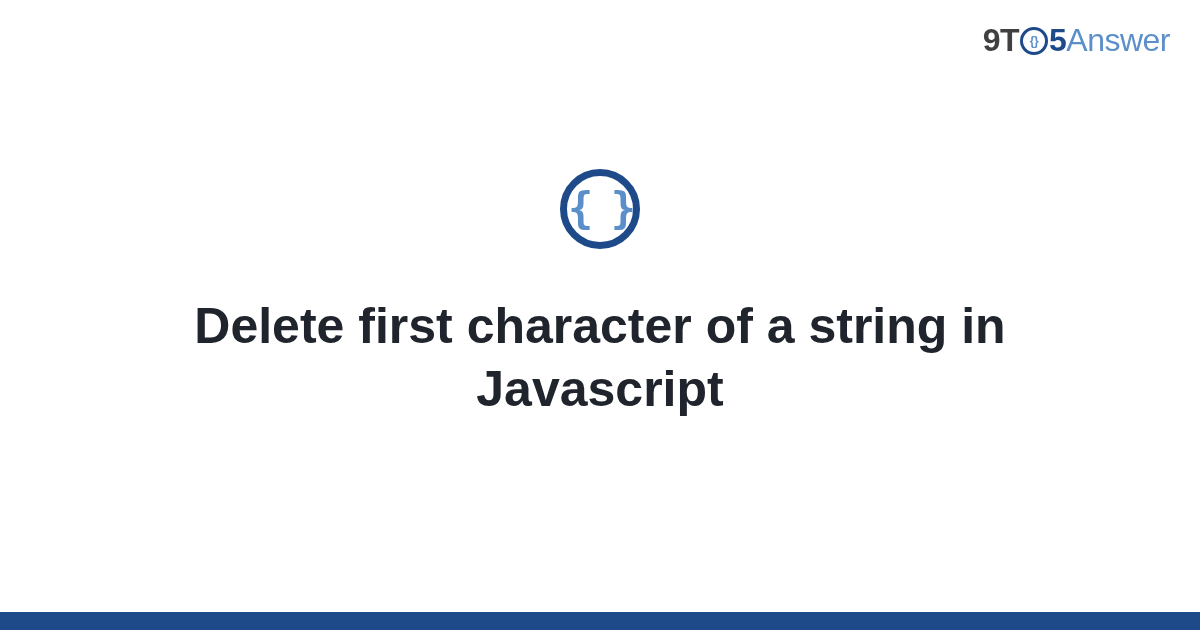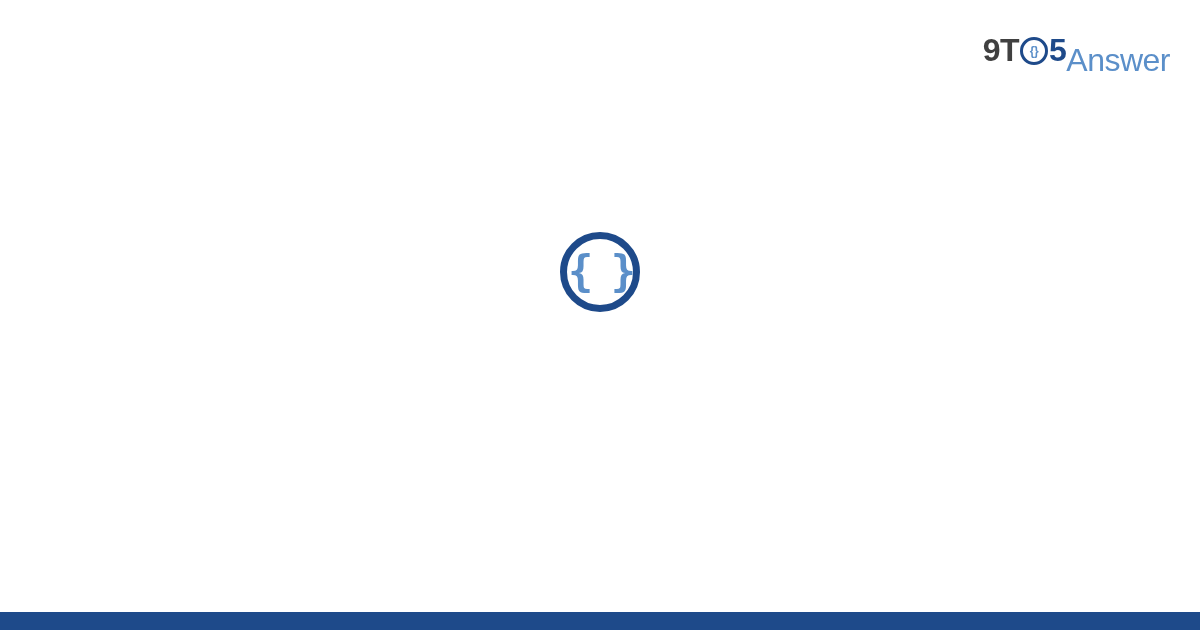--- a/index.html
+++ b/index.html
@@ -47,21 +47,20 @@
       font-weight: 700;
       line-height: 1;
     }
     .logo-5 {
       color: #1e4a8a;
       font-weight: 700;
     }
     .logo-answer {
       color: #5b8fc9;
       font-weight: 500;
-      margin-top: 20px;
     }
     .content {
       position: absolute;
       top: 0;
       left: 0;
       width: 100%;
       height: 100%;
       display: flex;
       flex-direction: column;
       align-items: center;
@@ -113,15 +112,16 @@
     <span class="logo-o-inner">{}</span>
   </span>
   <span class="logo-5">5</span>
   <span class="logo-answer">Answer</span>
 </div>
 
 <div class="content">
   <div class="icon-circle">
     <span class="icon-braces">{ }</span>
   </div>
+  <h1 class="title">Delete first character of a string in Javascript</h1>
 </div>
 
 <div class="footer-bar"></div>
 
 </body></html>

